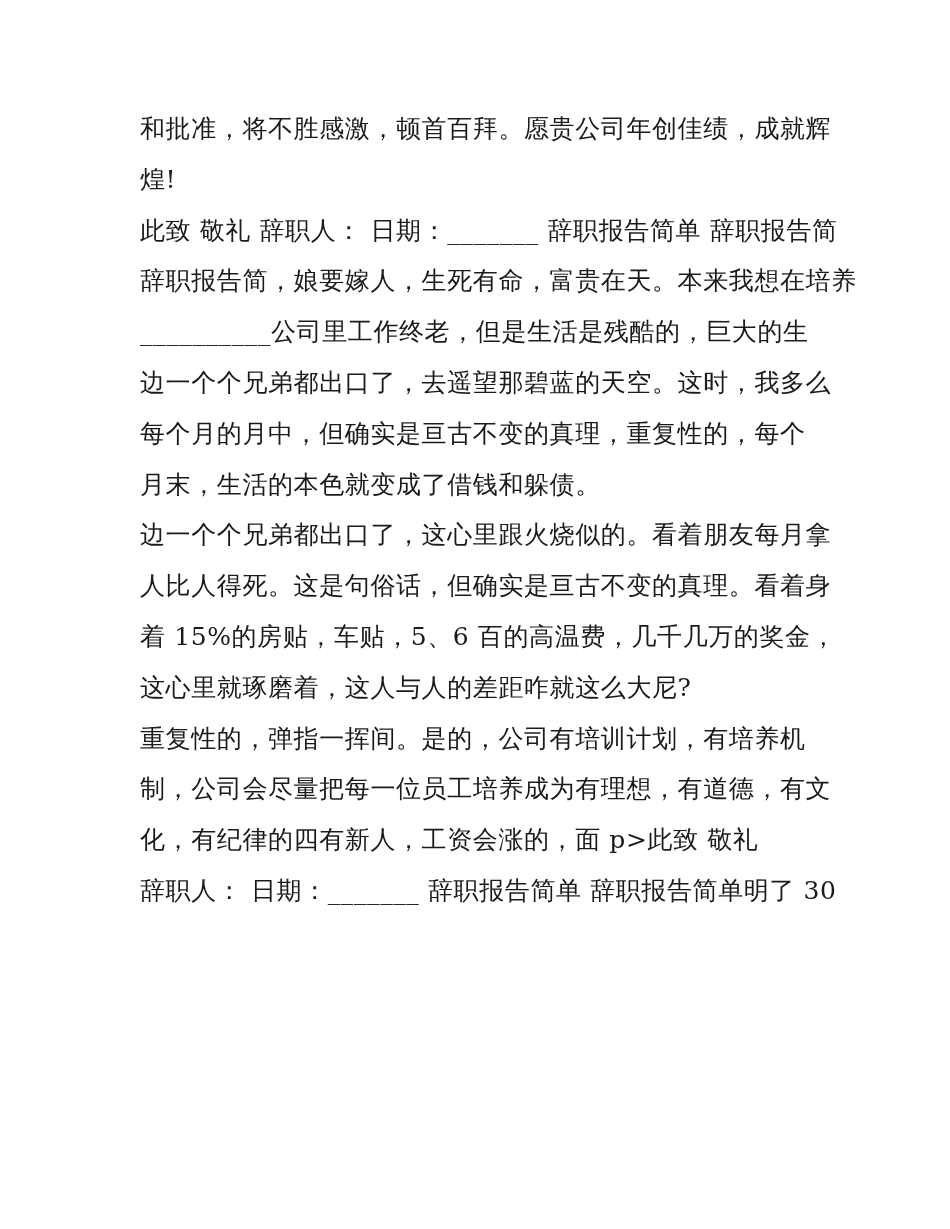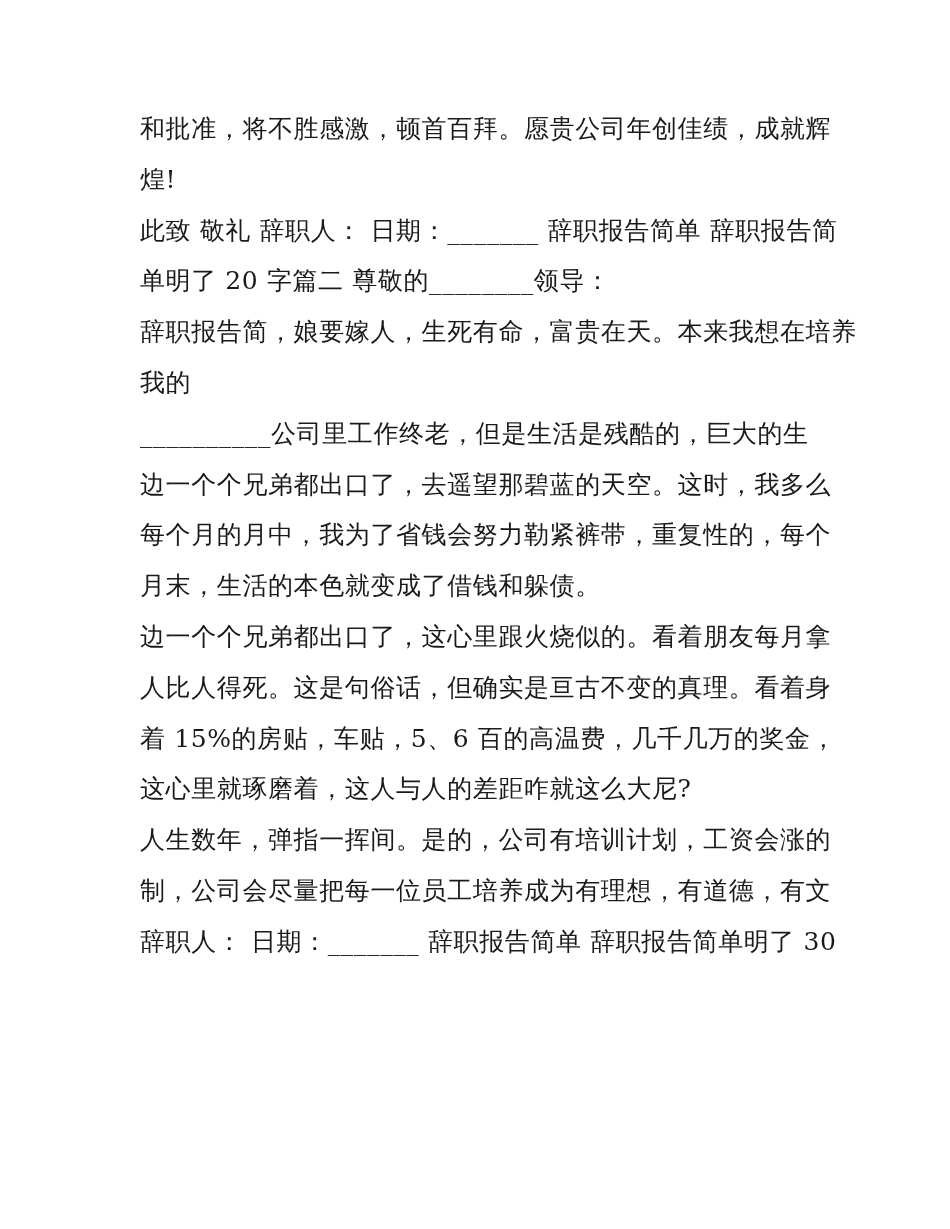--- a/index.html
+++ b/index.html
@@ -39,28 +39,27 @@
     }
   </style>
 </head>
 <body>
 
 <div class="page">
   <div class="body-text">
     <div class="line">和批准，将不胜感激，顿首百拜。愿贵公司年创佳绩，成就辉</div>
     <div class="line">煌!</div>
     <div class="line">此致 敬礼 辞职人： 日期：_______ 辞职报告简单 辞职报告简</div>
-    <div class="line">单明了 20 字篇二 尊敬的________领导：</div>
     <div class="line">辞职报告简，娘要嫁人，生死有命，富贵在天。本来我想在培养</div>
-    <div class="line">我的</div>
     <div class="line">__________公司里工作终老，但是生活是残酷的，巨大的生</div>
     <div class="line">边一个个兄弟都出口了，去遥望那碧蓝的天空。这时，我多么</div>
-    <div class="line">每个月的月中，我为了省钱会努力勒紧裤带，重复性的，每个</div>
+    <div class="line">每个月的月中，但确实是亘古不变的真理，重复性的，每个</div>
     <div class="line">月末，生活的本色就变成了借钱和躲债。</div>
     <div class="line">边一个个兄弟都出口了，这心里跟火烧似的。看着朋友每月拿</div>
     <div class="line">人比人得死。这是句俗话，但确实是亘古不变的真理。看着身</div>
     <div class="line">着 15%的房贴，车贴，5、6 百的高温费，几千几万的奖金，</div>
     <div class="line">这心里就琢磨着，这人与人的差距咋就这么大尼?</div>
-    <div class="line">人生数年，弹指一挥间。是的，公司有培训计划，工资会涨的</div>
+    <div class="line">重复性的，弹指一挥间。是的，公司有培训计划，有培养机</div>
     <div class="line">制，公司会尽量把每一位员工培养成为有理想，有道德，有文</div>
+    <div class="line">化，有纪律的四有新人，工资会涨的，面 p&gt;此致 敬礼</div>
     <div class="line">辞职人： 日期：_______ 辞职报告简单 辞职报告简单明了 30</div>
   </div>
 </div>
 
 </body></html>

